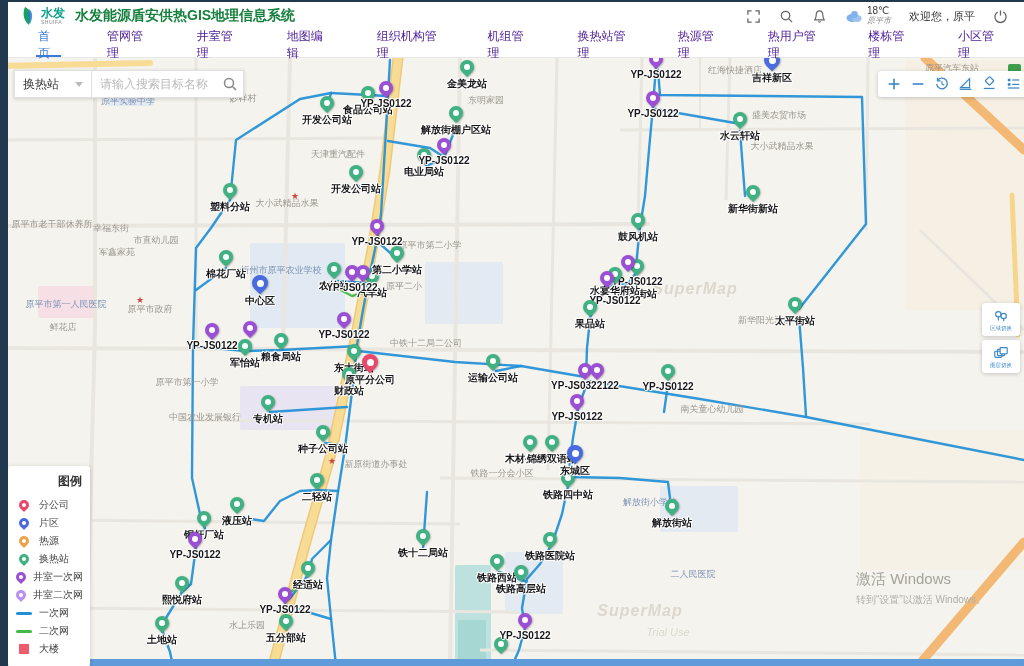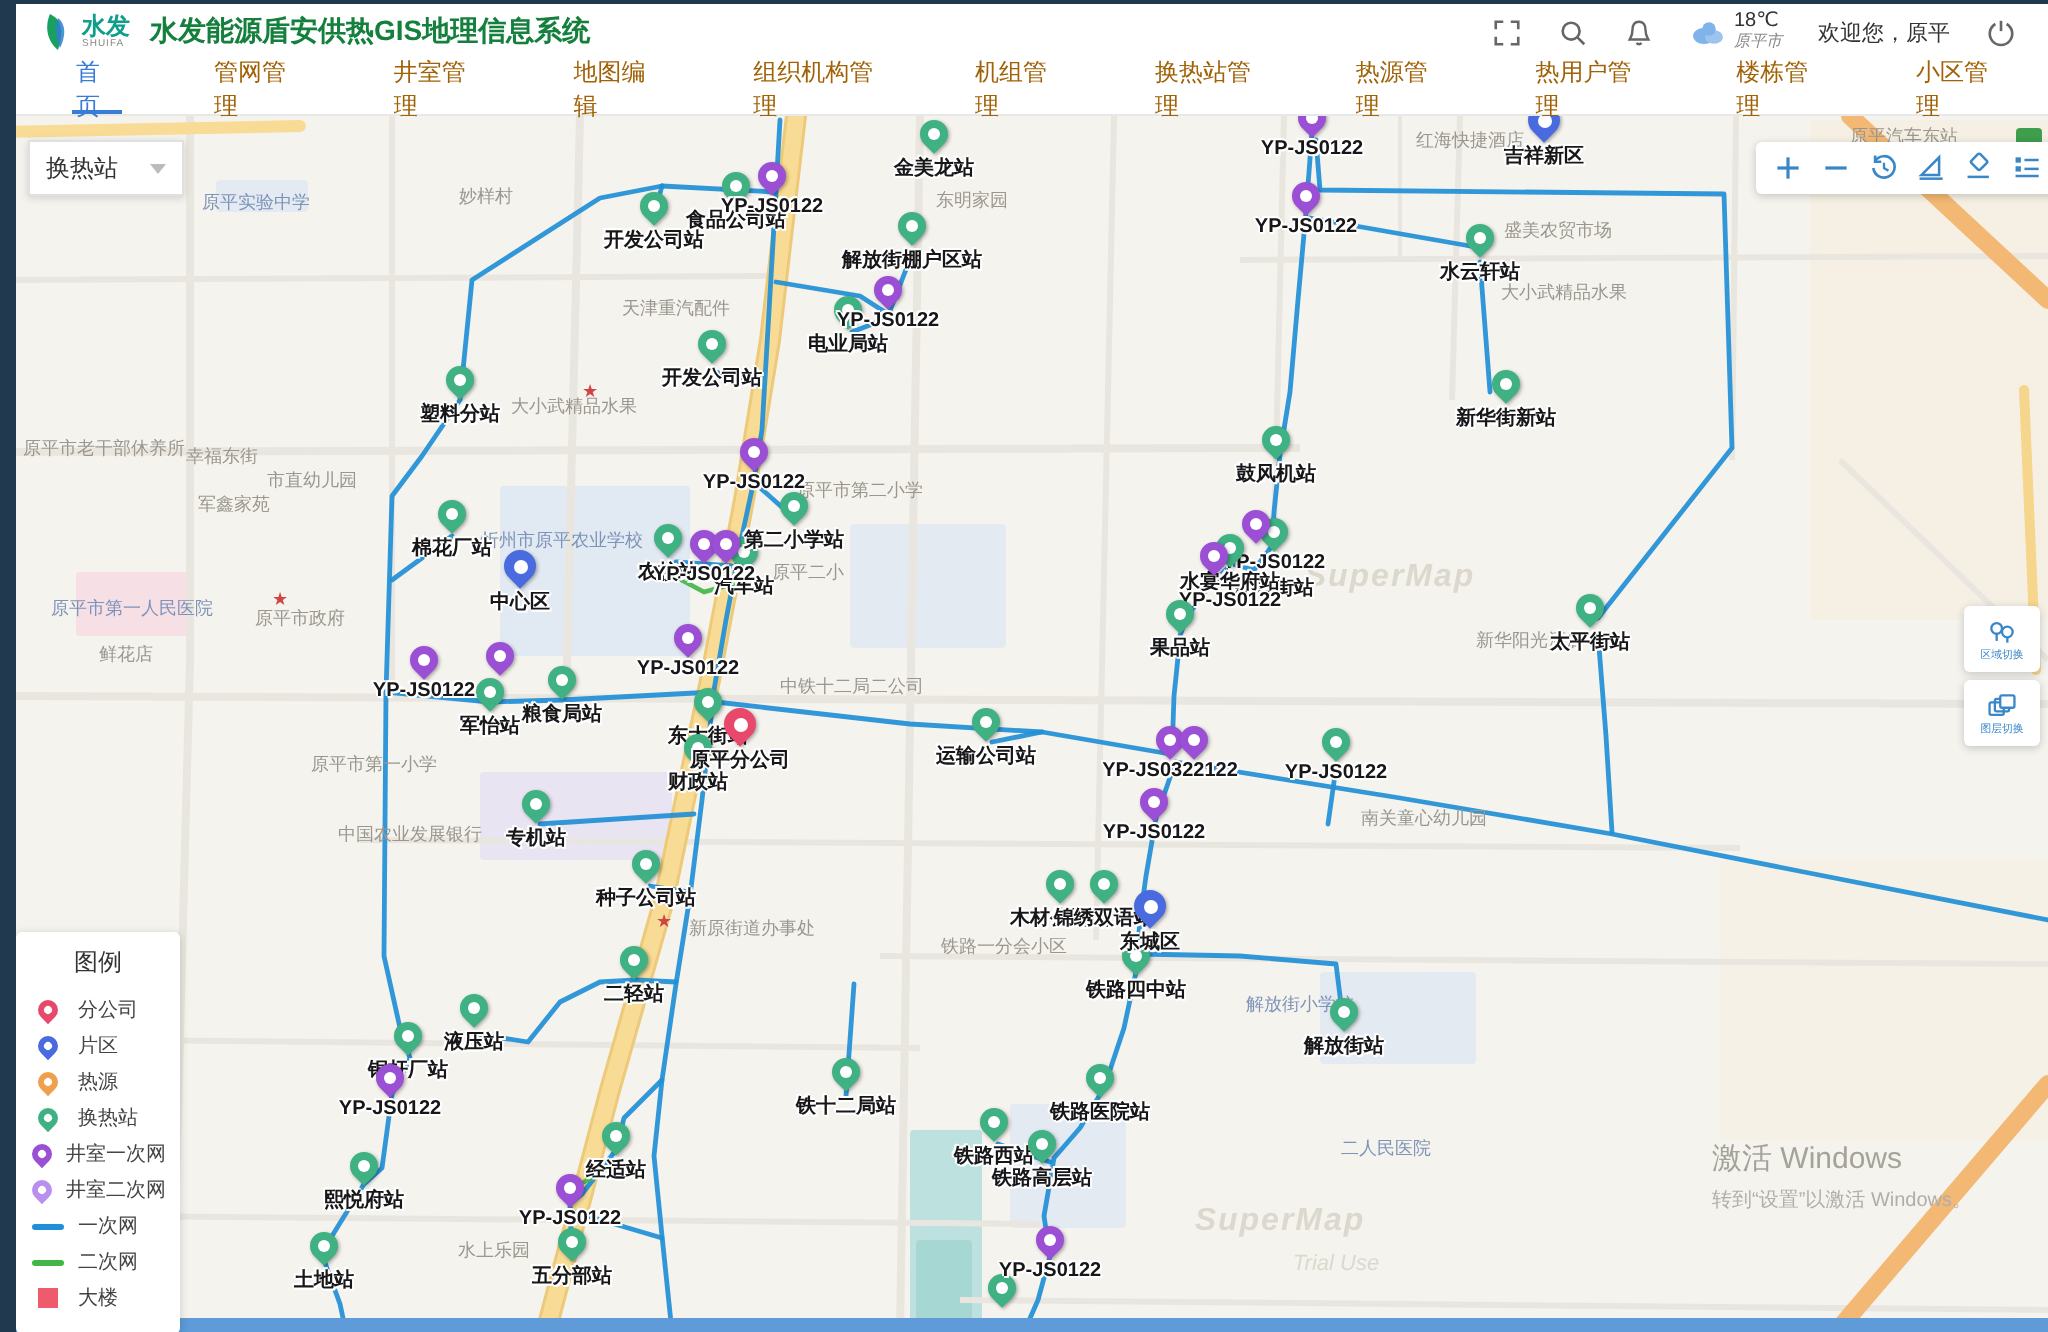--- a/index.html
+++ b/index.html
@@ -16,21 +16,21 @@
   #header-right{margin-left:auto;display:flex;align-items:center;gap:18px;margin-right:16px;}
   .hicon{width:15px;height:15px;color:#666;cursor:pointer;}
   #weather{display:flex;align-items:center;gap:4px;}
   #weather .col{display:flex;flex-direction:column;line-height:10px;}
   #weather .t{font-size:10px;color:#333;}
   #weather .c{font-size:8px;color:#888;font-style:italic;}
   #welcome{font-size:11px;color:#333;}
   
   #nav{position:absolute;left:0;top:32px;width:1024px;height:26px;background:#fff;
        border-bottom:1px solid #e8e8e8;z-index:30;display:flex;align-items:stretch;padding-left:14px;box-sizing:border-box;}
-  #nav .tab{font-size:12px;color:#a16207;display:flex;align-items:center;padding:0 24px;cursor:pointer;position:relative;}
+  #nav .tab{font-size:12px;color:#4c1d95;display:flex;align-items:center;padding:0 24px;cursor:pointer;position:relative;}
   #nav .tab.active{color:#3a7bd5;}
   #nav .tab.active:after{content:"";position:absolute;left:22px;right:22px;bottom:0;height:2px;background:#3a7bd5;}
   
   #map{position:absolute;left:0;top:0;width:1024px;height:666px;z-index:1;}
   #base-svg{position:absolute;left:0;top:0;}
   .bl{position:absolute;transform:translateX(-50%);white-space:nowrap;z-index:2;}
   .bl.g{color:#9b978f;font-size:9px;}
   .bl.b{color:#7e93b8;font-size:9px;}
   .bl.w{color:#dcd8cd;font-size:16px;font-weight:bold;font-style:italic;letter-spacing:1px;}
   .bl.w2{color:#dcd8cd;font-size:11px;font-style:italic;}
@@ -60,21 +60,21 @@
             box-shadow:0 1px 4px rgba(0,0,0,.2);display:flex;align-items:center;padding:0 6px;gap:4px;z-index:12;}
   .mtool{width:20px;height:20px;display:flex;align-items:center;justify-content:center;cursor:pointer;color:#3a87c8;}
   
   .sidebtn{position:absolute;left:982px;width:38px;height:33px;background:#fff;border-radius:3px;
            box-shadow:0 1px 4px rgba(0,0,0,.2);display:flex;flex-direction:column;align-items:center;
            justify-content:center;z-index:12;cursor:pointer;}
   .sidebtn .txt{font-size:6px;color:#3a87c8;transform:scale(.9);line-height:6px;margin-top:1px;}
   
   #legend{position:absolute;left:8px;top:466px;width:82px;background:#fff;border-radius:3px;
           box-shadow:0 1px 5px rgba(0,0,0,.18);padding:7px 8px 9px;z-index:12;box-sizing:border-box;}
-  #legend .ltitle{font-size:12px;font-weight:normal;color:#333;text-align:center;margin-bottom:6px;}
+  #legend .ltitle{font-size:12px;font-weight:bold;color:#333;text-align:right;margin-bottom:6px;}
   .lrow{display:flex;align-items:center;gap:7px;height:18px;}
   .lrow .lic{width:16px;display:flex;justify-content:center;align-items:center;}
   .lrow .ltext{font-size:10px;color:#444;white-space:nowrap;}
   .lpin{width:10px;height:10px;border-radius:50% 50% 50% 0;transform:rotate(-45deg);position:relative;}
   .lpin:after{content:"";position:absolute;left:3px;top:3px;width:4px;height:4px;border-radius:50%;background:#fff;}
   .lline{width:16px;height:3px;border-radius:2px;}
   .lsq{width:10px;height:10px;}
   
   #act{position:absolute;left:856px;top:570px;z-index:3;}
   #act .a1{font-size:15px;color:#a5a29a;}
@@ -520,20 +520,27 @@
     </div>
 </div>
 
 <div id="edge-bottom"></div>
 
 <div id="searchbox">
   <div id="cat-select">
     <span>换热站</span>
     <span class="arr"></span>
   </div>
+  <div style="position:relative">
+    <input id="search-input" placeholder="请输入搜索目标名称" style="">
+    <svg id="search-btn" viewBox="0 0 16 16">
+      <circle cx="7" cy="7" r="4.5" fill="none" stroke="currentColor" stroke-width="1.5"></circle>
+      <line x1="10.5" y1="10.5" x2="14" y2="14" stroke="currentColor" stroke-width="1.5"></line>
+    </svg>
+  </div>
 </div>
 
 <div id="maptools">
     <div class="mtool">
       <svg width="16" height="16" viewBox="0 0 18 18">
         <line x1="9" y1="3" x2="9" y2="15" stroke="currentColor" stroke-width="1.8"></line>
         <line x1="3" y1="9" x2="15" y2="9" stroke="currentColor" stroke-width="1.8"></line>
       </svg>
     </div>
     <div class="mtool">

